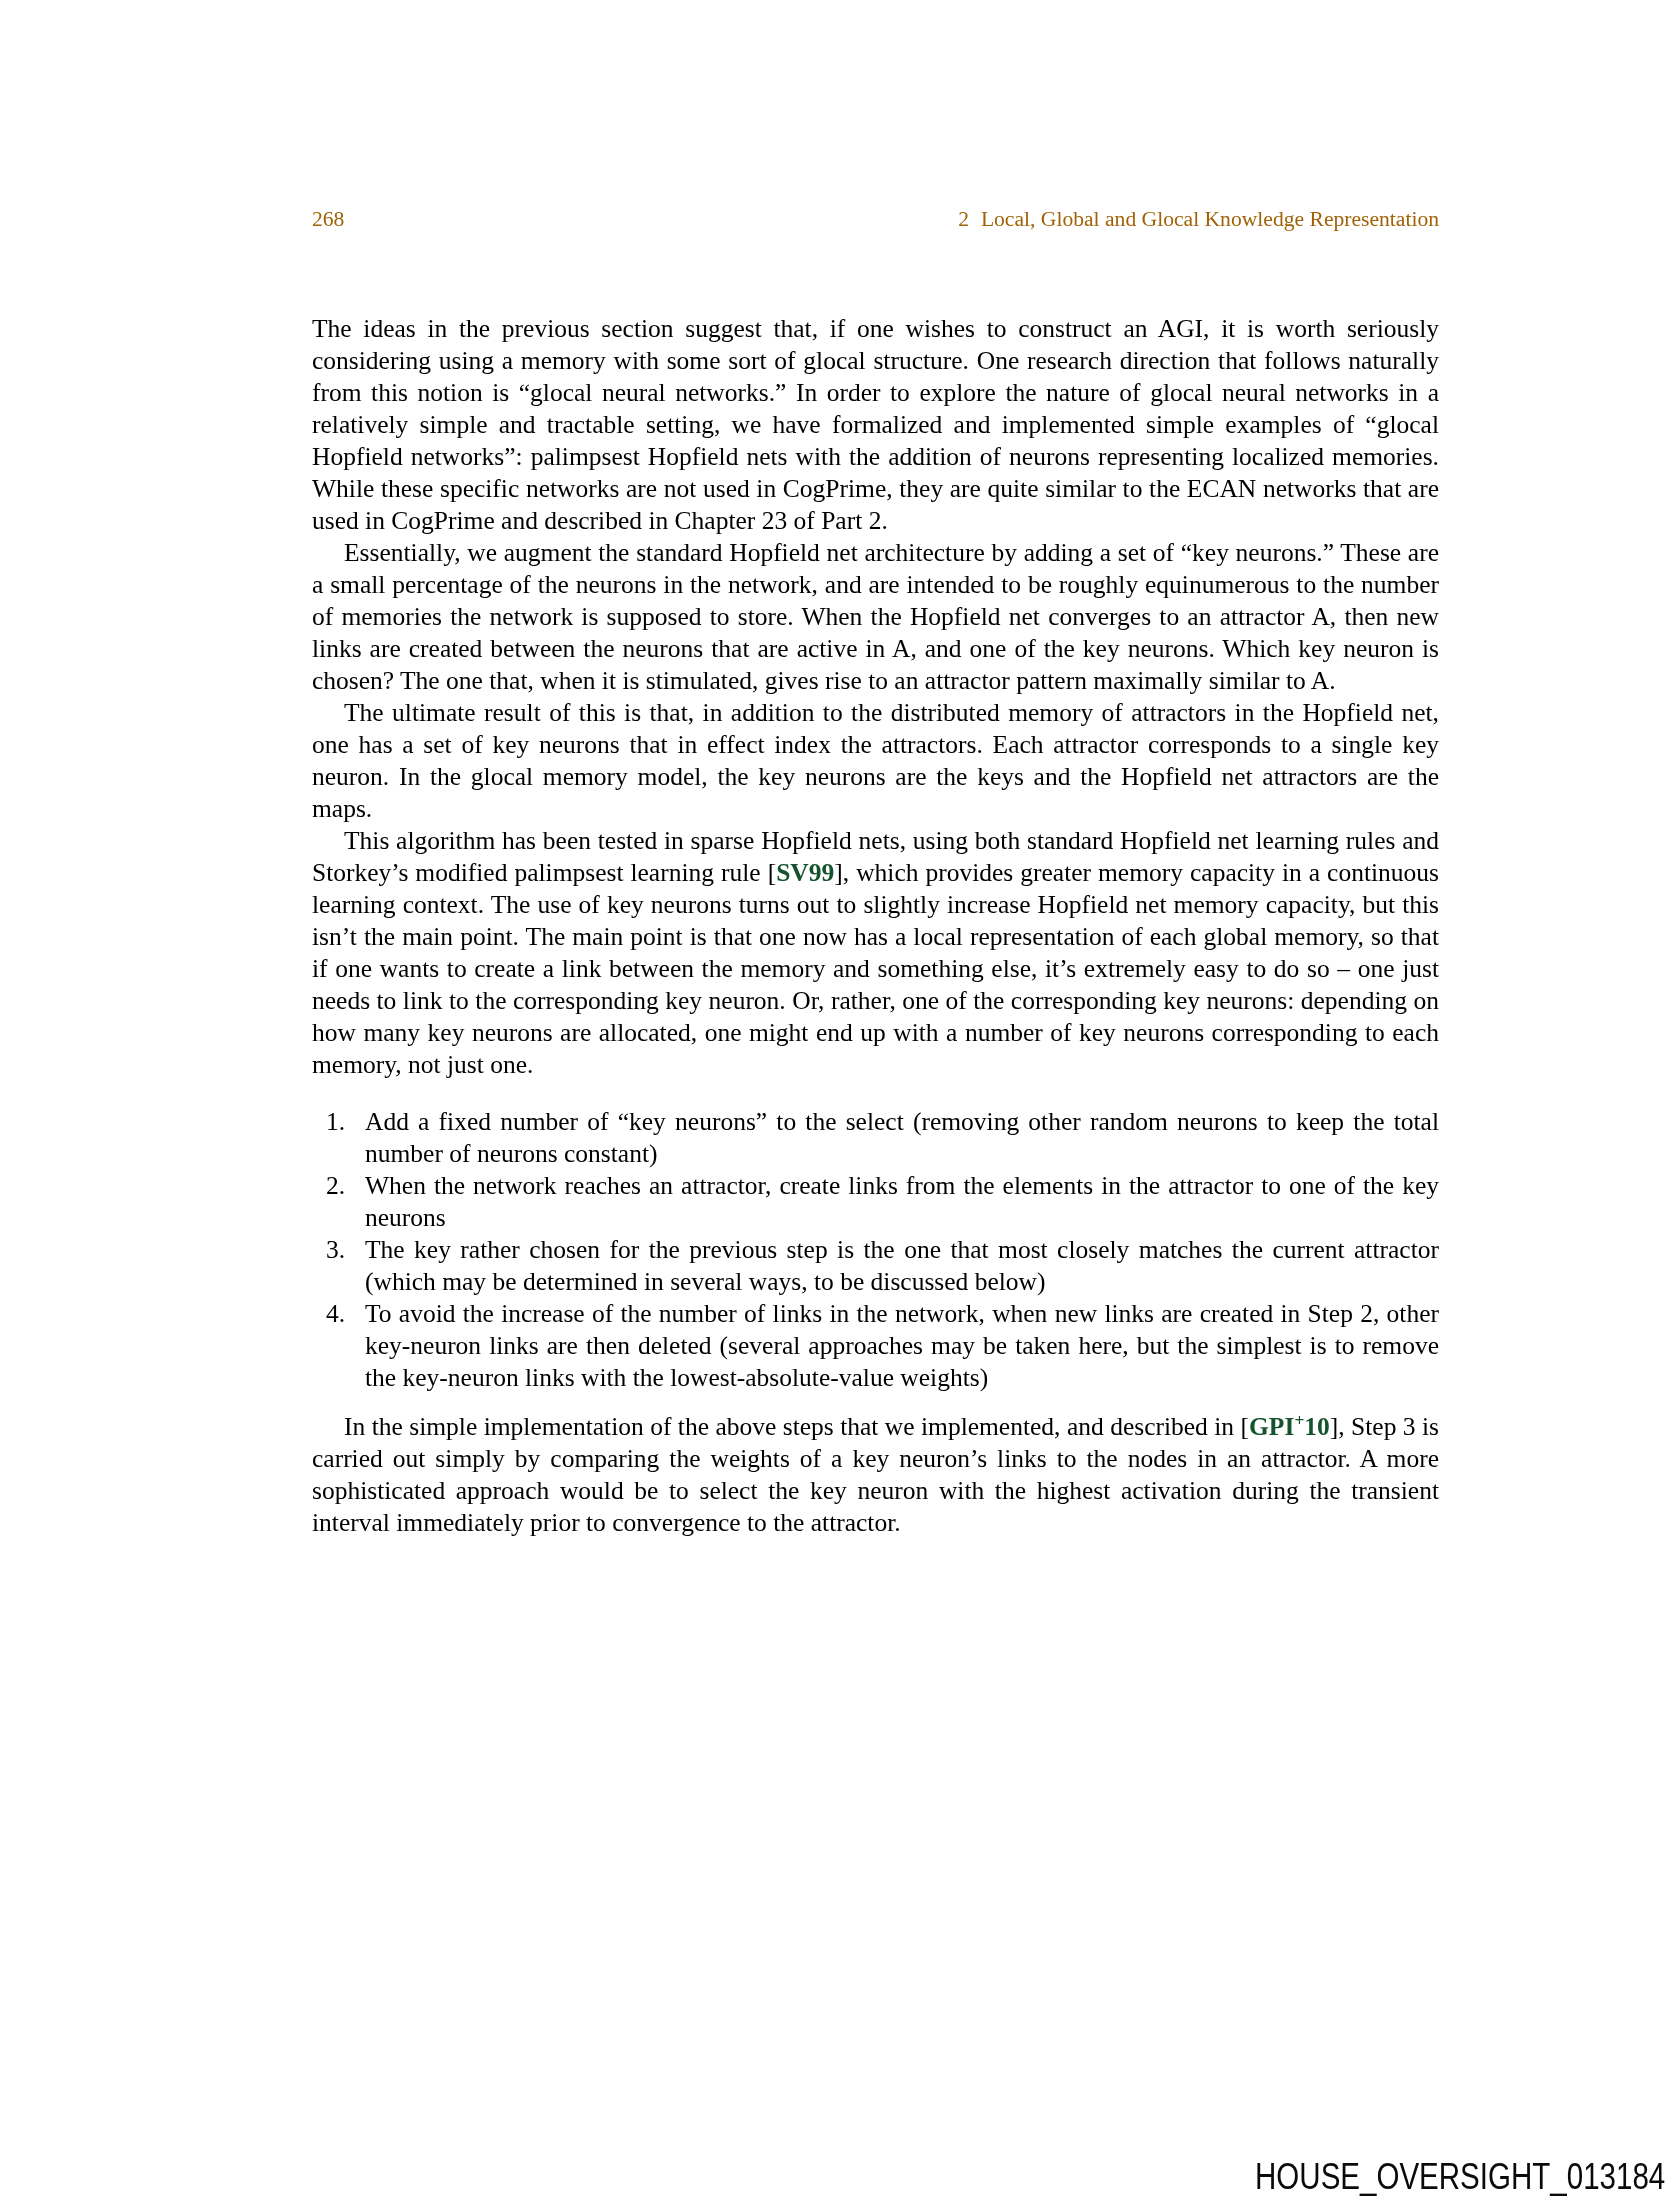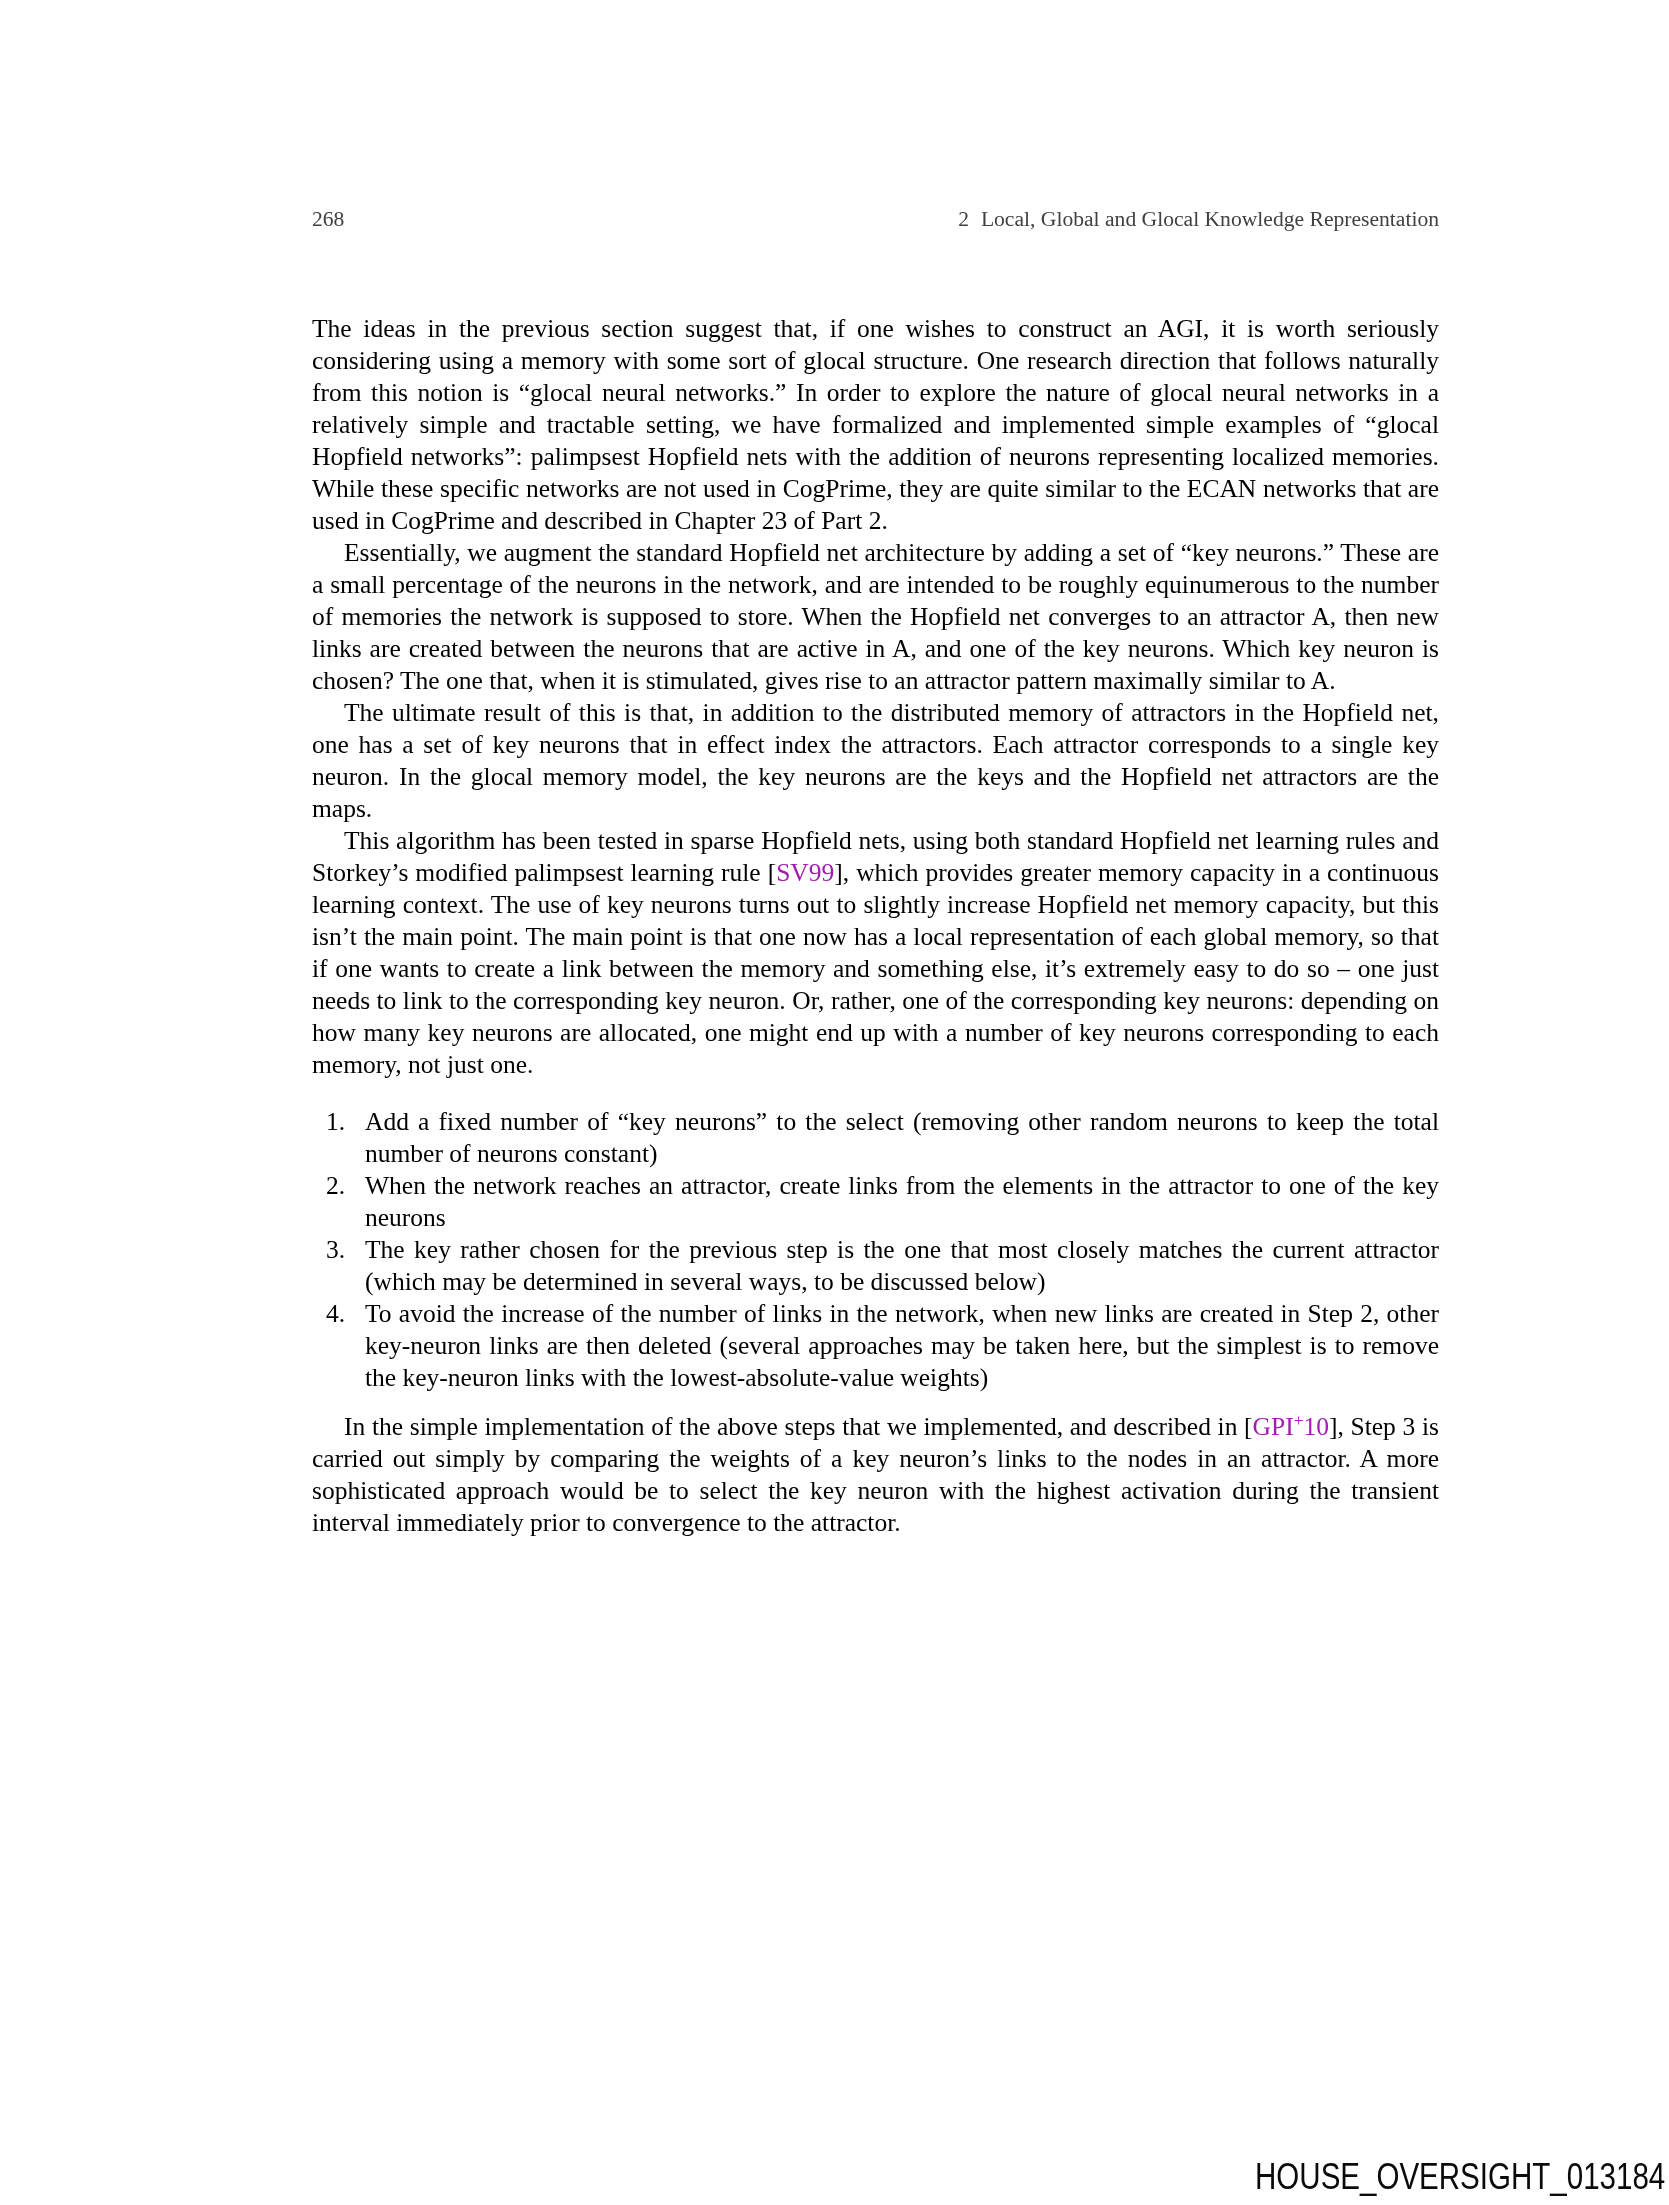--- a/index.html
+++ b/index.html
@@ -21,21 +21,21 @@
     left: 312px;
     top: 207px;
     width: 1127px;
   }
   .running-head {
     display: flex;
     justify-content: space-between;
     align-items: baseline;
     font-size: 21.6px;
     line-height: 1.2;
-    color: #404040;
+    color: #a16207;
   }
   .running-head .chnum {
     margin-right: 11.8px;
   }
   .section-heading {
     margin: 38px 0 0 0;
     font-size: 38px;
     line-height: 1.1;
     font-weight: bold;
     font-style: italic;
@@ -51,21 +51,22 @@
     text-align: justify;
   }
   .body-text p {
     margin: 0;
     padding: 0;
   }
   .body-text p.indent {
     text-indent: 32px;
   }
   .cite {
-    color: #a21caf;
+    color: #14532d;
+    font-weight: bold;
   }
   .cite sup {
     font-size: 68%;
     line-height: 0;
   }
   ol.steps {
     list-style: none;
     margin: 25px 0 17px 0;
     padding: 0 0 0 53px;
   }

